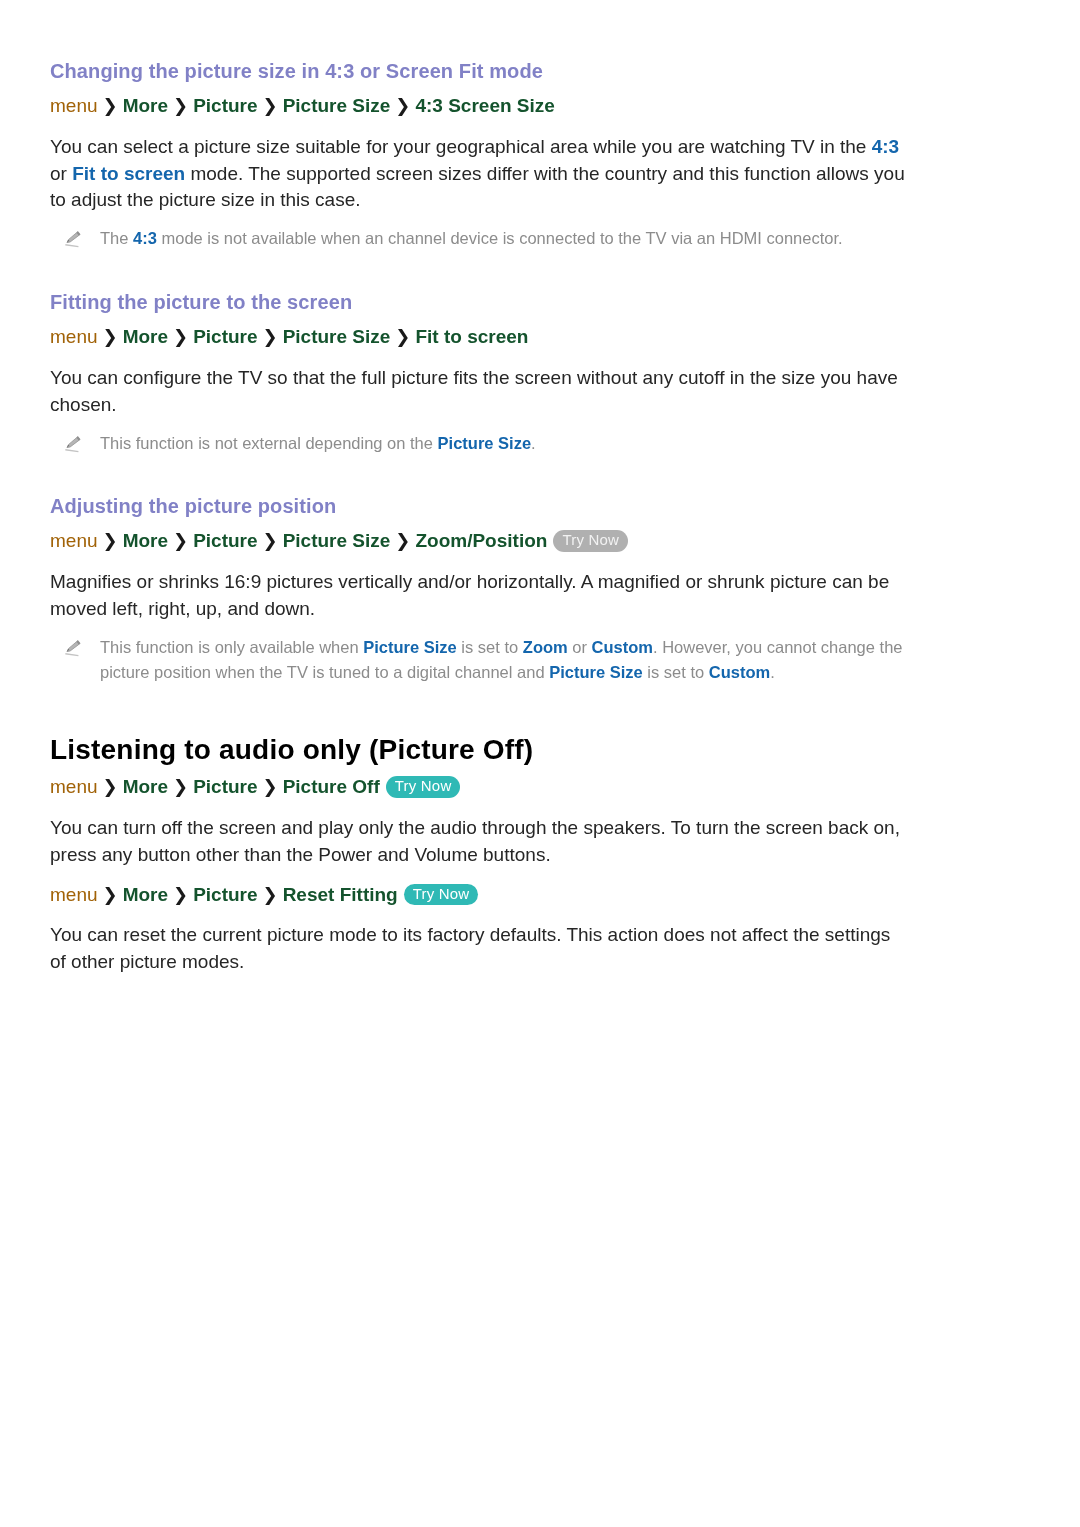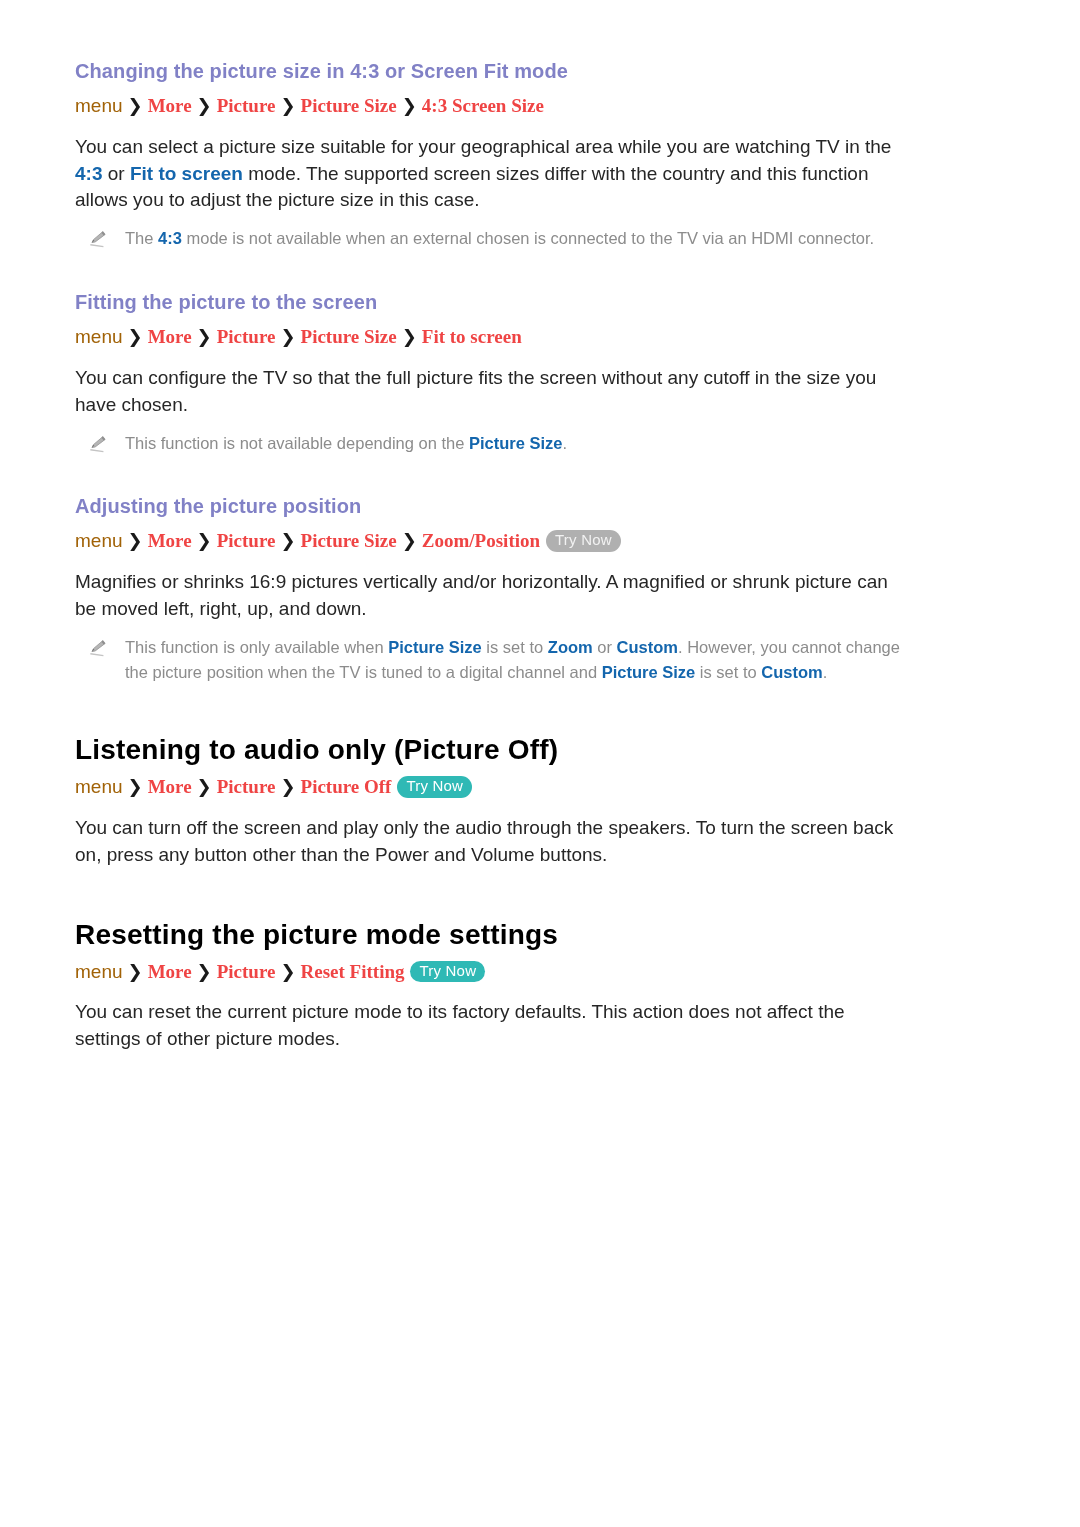--- a/index.html
+++ b/index.html
@@ -10,21 +10,21 @@
   body {
     width: 1080px;
     height: 1527px;
     font-family: "Liberation Sans", "DejaVu Sans", sans-serif;
     color: #2b2b2b;
     position: relative;
     overflow: hidden;
   }
 
   .page {
-    padding: 58px 75px 0 75px;
+    padding: 58px 75px 0 50px;
     box-sizing: border-box;
     width: 980px;
   }
 
   
   h1.main-heading {
     font-size: 28px;
     font-weight: bold;
     color: #000000;
     margin: 0;
@@ -52,23 +52,22 @@
     line-height: 1.45;
     margin: 6px 0 14px 0;
     color: #1d7f94;
     display: block;
   }
   .breadcrumb .crumb-menu {
     color: #a16207;
     font-weight: normal;
   }
   .breadcrumb .crumb {
-    color: #ef4444;
-    font-weight: bold;
-    font-family: Liberation Serif, serif;
+    color: #14532d;
+    font-weight: bold;
   }
   .breadcrumb .crumb-sep {
     color: #1a1a1a;
     font-weight: bold;
     font-size: 18px;
     padding: 0 5px;
   }
   .try-now {
     display: inline-block;
     background: #2fb9b5;
@@ -142,39 +141,39 @@
     </div>
     <div class="note">
       <span class="note-icon"><svg viewBox="0 0 24 24" width="22" height="22" aria-hidden="true">
           <g transform="rotate(8 12 12)">
             <path d="M16.2 3.2 L19.0 6.0 L9.4 15.6 L6.0 16.8 L7.2 13.4 Z" fill="#b5b5b5" stroke="#9a9a9a" stroke-width="0.9" stroke-linejoin="round"></path>
             <path d="M16.2 3.2 L19.0 6.0 L17.6 7.4 L14.8 4.6 Z" fill="#8f8f8f"></path>
             <path d="M6.0 16.8 L7.2 13.4 L8.3 14.5 Z" fill="#6f6f6f"></path>
             <rect x="4.6" y="18.6" width="14.4" height="1.5" fill="#c4c4c4"></rect>
           </g>
         </svg></span>
-      <div class="note-text"><span>The </span><span class="hl">4:3</span><span> mode is not available when an external chosen is connected to the TV via an HDMI connector.</span></div>
+      <div class="note-text"><span>The </span><span class="hl">4:3</span><span> mode is not available when an channel device is connected to the TV via an HDMI connector.</span></div>
     </div>
     <div class="sub-heading-wrap">
       <h2 class="sub-heading">Fitting the picture to the screen</h2>
     </div>
     <div class="breadcrumb"><span class="crumb-menu">menu</span><span class="crumb-sep">❯</span><span class="crumb">More</span><span class="crumb-sep">❯</span><span class="crumb">Picture</span><span class="crumb-sep">❯</span><span class="crumb">Picture Size</span><span class="crumb-sep">❯</span><span class="crumb">Fit to screen</span></div>
     <div class="para-wrap">
       <p class="body-text"><span>You can configure the TV so that the full picture fits the screen without any cutoff in the size you have chosen.</span></p>
     </div>
     <div class="note">
       <span class="note-icon"><svg viewBox="0 0 24 24" width="22" height="22" aria-hidden="true">
           <g transform="rotate(8 12 12)">
             <path d="M16.2 3.2 L19.0 6.0 L9.4 15.6 L6.0 16.8 L7.2 13.4 Z" fill="#b5b5b5" stroke="#9a9a9a" stroke-width="0.9" stroke-linejoin="round"></path>
             <path d="M16.2 3.2 L19.0 6.0 L17.6 7.4 L14.8 4.6 Z" fill="#8f8f8f"></path>
             <path d="M6.0 16.8 L7.2 13.4 L8.3 14.5 Z" fill="#6f6f6f"></path>
             <rect x="4.6" y="18.6" width="14.4" height="1.5" fill="#c4c4c4"></rect>
           </g>
         </svg></span>
-      <div class="note-text"><span>This function is not available depending on the </span><span class="hl">Picture Size</span><span>.</span></div>
+      <div class="note-text"><span>This function is not external depending on the </span><span class="hl">Picture Size</span><span>.</span></div>
     </div>
     <div class="sub-heading-wrap">
       <h2 class="sub-heading">Adjusting the picture position</h2>
     </div>
     <div class="breadcrumb"><span class="crumb-menu">menu</span><span class="crumb-sep">❯</span><span class="crumb">More</span><span class="crumb-sep">❯</span><span class="crumb">Picture</span><span class="crumb-sep">❯</span><span class="crumb">Picture Size</span><span class="crumb-sep">❯</span><span class="crumb">Zoom/Position</span><span class="try-now muted">Try Now</span></div>
     <div class="para-wrap">
       <p class="body-text"><span>Magnifies or shrinks 16:9 pictures vertically and/or horizontally. A magnified or shrunk picture can be moved left, right, up, and down.</span></p>
     </div>
     <div class="note">
       <span class="note-icon"><svg viewBox="0 0 24 24" width="22" height="22" aria-hidden="true">
@@ -187,20 +186,17 @@
         </svg></span>
       <div class="note-text"><span>This function is only available when </span><span class="hl">Picture Size</span><span> is set to </span><span class="hl">Zoom</span><span> or </span><span class="hl">Custom</span><span>. However, you cannot change the picture position when the TV is tuned to a digital channel and </span><span class="hl">Picture Size</span><span> is set to </span><span class="hl">Custom</span><span>.</span></div>
     </div>
     <div class="main-heading-wrap">
       <h1 class="main-heading">Listening to audio only (Picture Off)</h1>
     </div>
     <div class="breadcrumb"><span class="crumb-menu">menu</span><span class="crumb-sep">❯</span><span class="crumb">More</span><span class="crumb-sep">❯</span><span class="crumb">Picture</span><span class="crumb-sep">❯</span><span class="crumb">Picture Off</span><span class="try-now">Try Now</span></div>
     <div class="para-wrap">
       <p class="body-text"><span>You can turn off the screen and play only the audio through the speakers. To turn the screen back on, press any button other than the Power and Volume buttons.</span></p>
     </div>
-    <div class="main-heading-wrap">
-      <h1 class="main-heading">Resetting the picture mode settings</h1>
-    </div>
     <div class="breadcrumb"><span class="crumb-menu">menu</span><span class="crumb-sep">❯</span><span class="crumb">More</span><span class="crumb-sep">❯</span><span class="crumb">Picture</span><span class="crumb-sep">❯</span><span class="crumb">Reset Fitting</span><span class="try-now">Try Now</span></div>
     <div class="para-wrap">
       <p class="body-text"><span>You can reset the current picture mode to its factory defaults. This action does not affect the settings of other picture modes.</span></p>
     </div>
   </div>
 
 </body></html>

